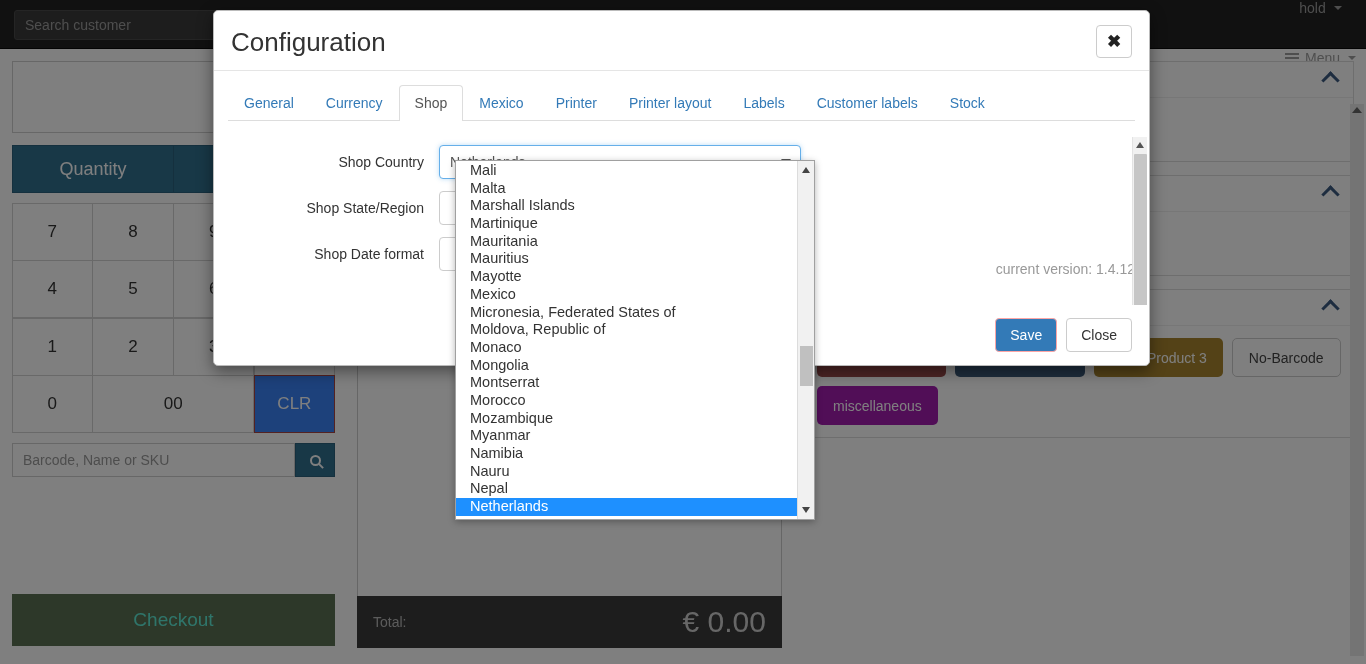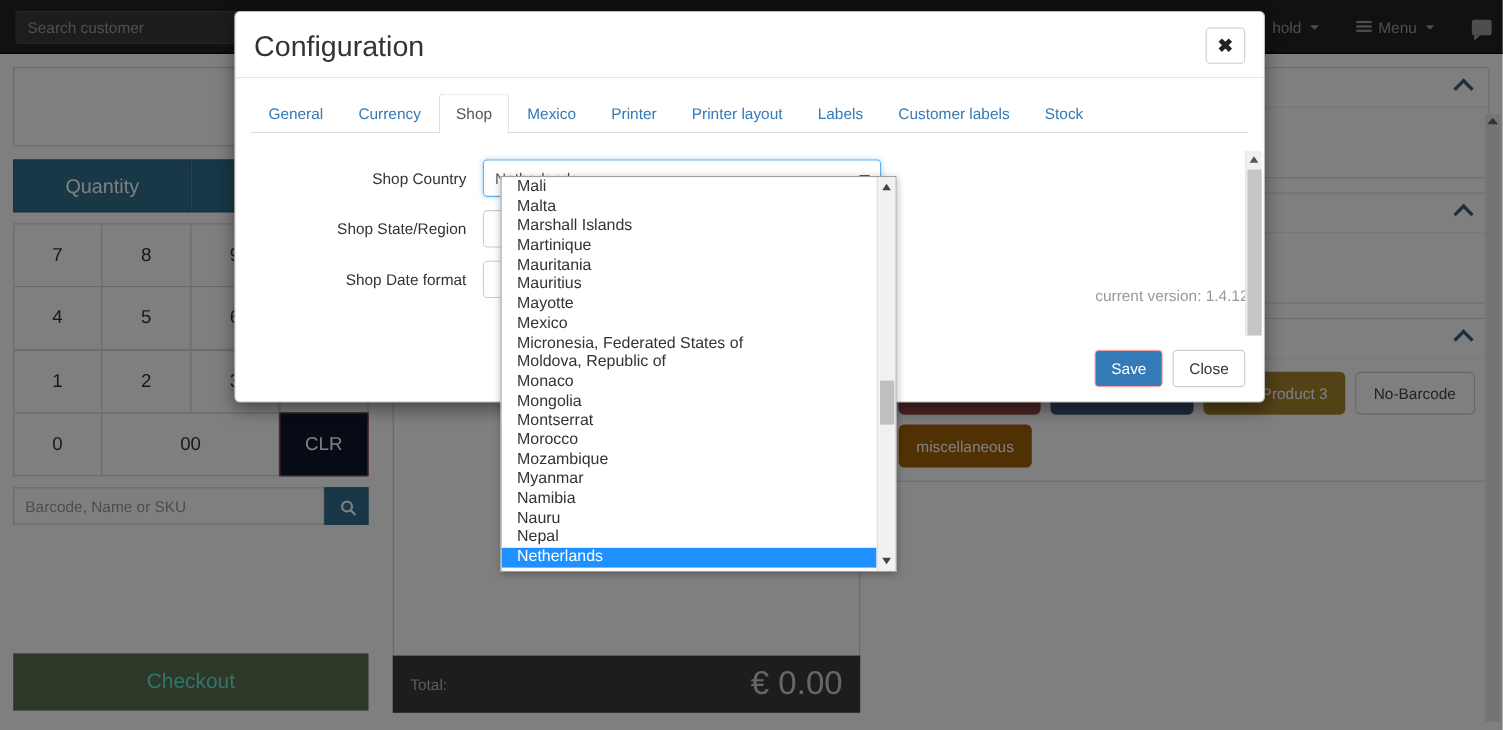--- a/index.html
+++ b/index.html
@@ -22,21 +22,21 @@
     border-bottom: 1px solid #080808;
   }
   .nav-search {
     position: absolute; left: 14px; top: 10px;
     width: 600px; height: 30px;
     background: #3b3b3b; border: 1px solid #4a4a4a; border-radius: 3px;
     color: #9d9d9d; font-size: 14px; line-height: 28px; padding: 0 10px;
     white-space: nowrap; overflow: hidden;
   }
   .nav-right { position: absolute; right: 10px; top: 0; height: 49px;
-    display: flex; align-items: center; gap: 34px; }
+    display: flex; align-items: center; gap: 34px; flex-direction: column; }
   .nav-link {
     color: #9d9d9d; font-size: 14px; display: flex; align-items: center; gap: 6px;
     white-space: nowrap;
   }
   .caret { display:inline-block; width:0;height:0;
     border-left:4px solid transparent;border-right:4px solid transparent;
     border-top:4px solid #9d9d9d; margin-left:2px; }
   .bars-icon { display:inline-block; width:14px; height:11px; position:relative; }
   .bars-icon i { position:absolute; left:0; width:100%; height:2px; background:#9d9d9d; display:block; }
   .bars-icon i:nth-child(1){top:0}.bars-icon i:nth-child(2){top:4px}.bars-icon i:nth-child(3){top:8px}
@@ -58,21 +58,21 @@
     font-size:18px; border:1px solid #2a607c;
   }
   .teal-btn + .teal-btn { border-left:none; }
   .numpad { display:grid; grid-template-columns:repeat(4,1fr); margin-top:10px; }
   .key {
     height:58px; border:1px solid #d3d3d3; margin:-0.5px 0 0 -0.5px;
     display:flex;align-items:center;justify-content:center;
     font-size:17px; color:#333; background:#fff;
   }
   .key.wide { grid-column: span 2; }
-  .key.clr { background:#0f172a; color:#fff; border-color:#a94442; }
+  .key.clr { background:#3b82f6; color:#fff; border-color:#a94442; }
   .barcode-row { display:flex; margin-top:10px;border-radius:11px; }
   .barcode-input { flex:1; height:34px; border:1px solid #cfcfcf; background:#fff;
     color:#9a9a9a; font-size:14px; padding:0 10px; line-height:32px; }
   .barcode-btn { width:40px; height:34px; background:#31708f; border:1px solid #2a607c;
     display:flex;align-items:center;justify-content:center; }
   .mag { width:11px;height:11px;border:2px solid #fff;border-radius:50%;position:relative; }
   .mag:after{content:"";position:absolute;right:-5px;bottom:-3px;width:6px;height:2px;background:#fff;transform:rotate(45deg);}
   .checkout-btn {
     position:absolute; left:12px; right:12px; bottom:18px; height:52px;
     background:#5a7053; color:#5eead4; font-size:19px;
@@ -93,21 +93,21 @@
   .right-pane { position:absolute; left:792px; top:49px; right:0; bottom:0; padding:12px; overflow:hidden; }
   .panel { border:1px solid #ddd; background:#fff; margin-bottom:13px; }
   .panel-head { height:36px; position:relative; border-bottom:1px solid #eee; }
   .chev { position:absolute; right:16px; top:12px; width:13px;height:13px;
     border-left:3px solid #3d5a80; border-top:3px solid #3d5a80; transform:rotate(45deg); }
   .panel-body { padding:12px; display:flex; flex-wrap:wrap; gap:9px; min-height:56px; }
   .prod {
     height:39px; padding:0 16px; border-radius:5px; color:#fff; font-size:14px;
     display:flex; align-items:center; justify-content:center; white-space:nowrap;
   }
-  .p-green { background:#a16207; }
+  .p-green { background:#a21caf; }
   .p-blue  { background:#3d5a7a; }
   .p-red   { background:#9b4a4a; }
   .p-gold  { background:#a8852f; }
   .p-white { background:#fff; color:#444; border:1px solid #ccc; }
   .right-scroll { position:absolute; right:2px; top:55px; bottom:8px; width:14px; background:#e9e9e9; }
   .right-scroll .arr { width:0;height:0;margin:3px auto;
     border-left:5px solid transparent;border-right:5px solid transparent;border-bottom:6px solid #666; }
 
   
   #backdrop {

